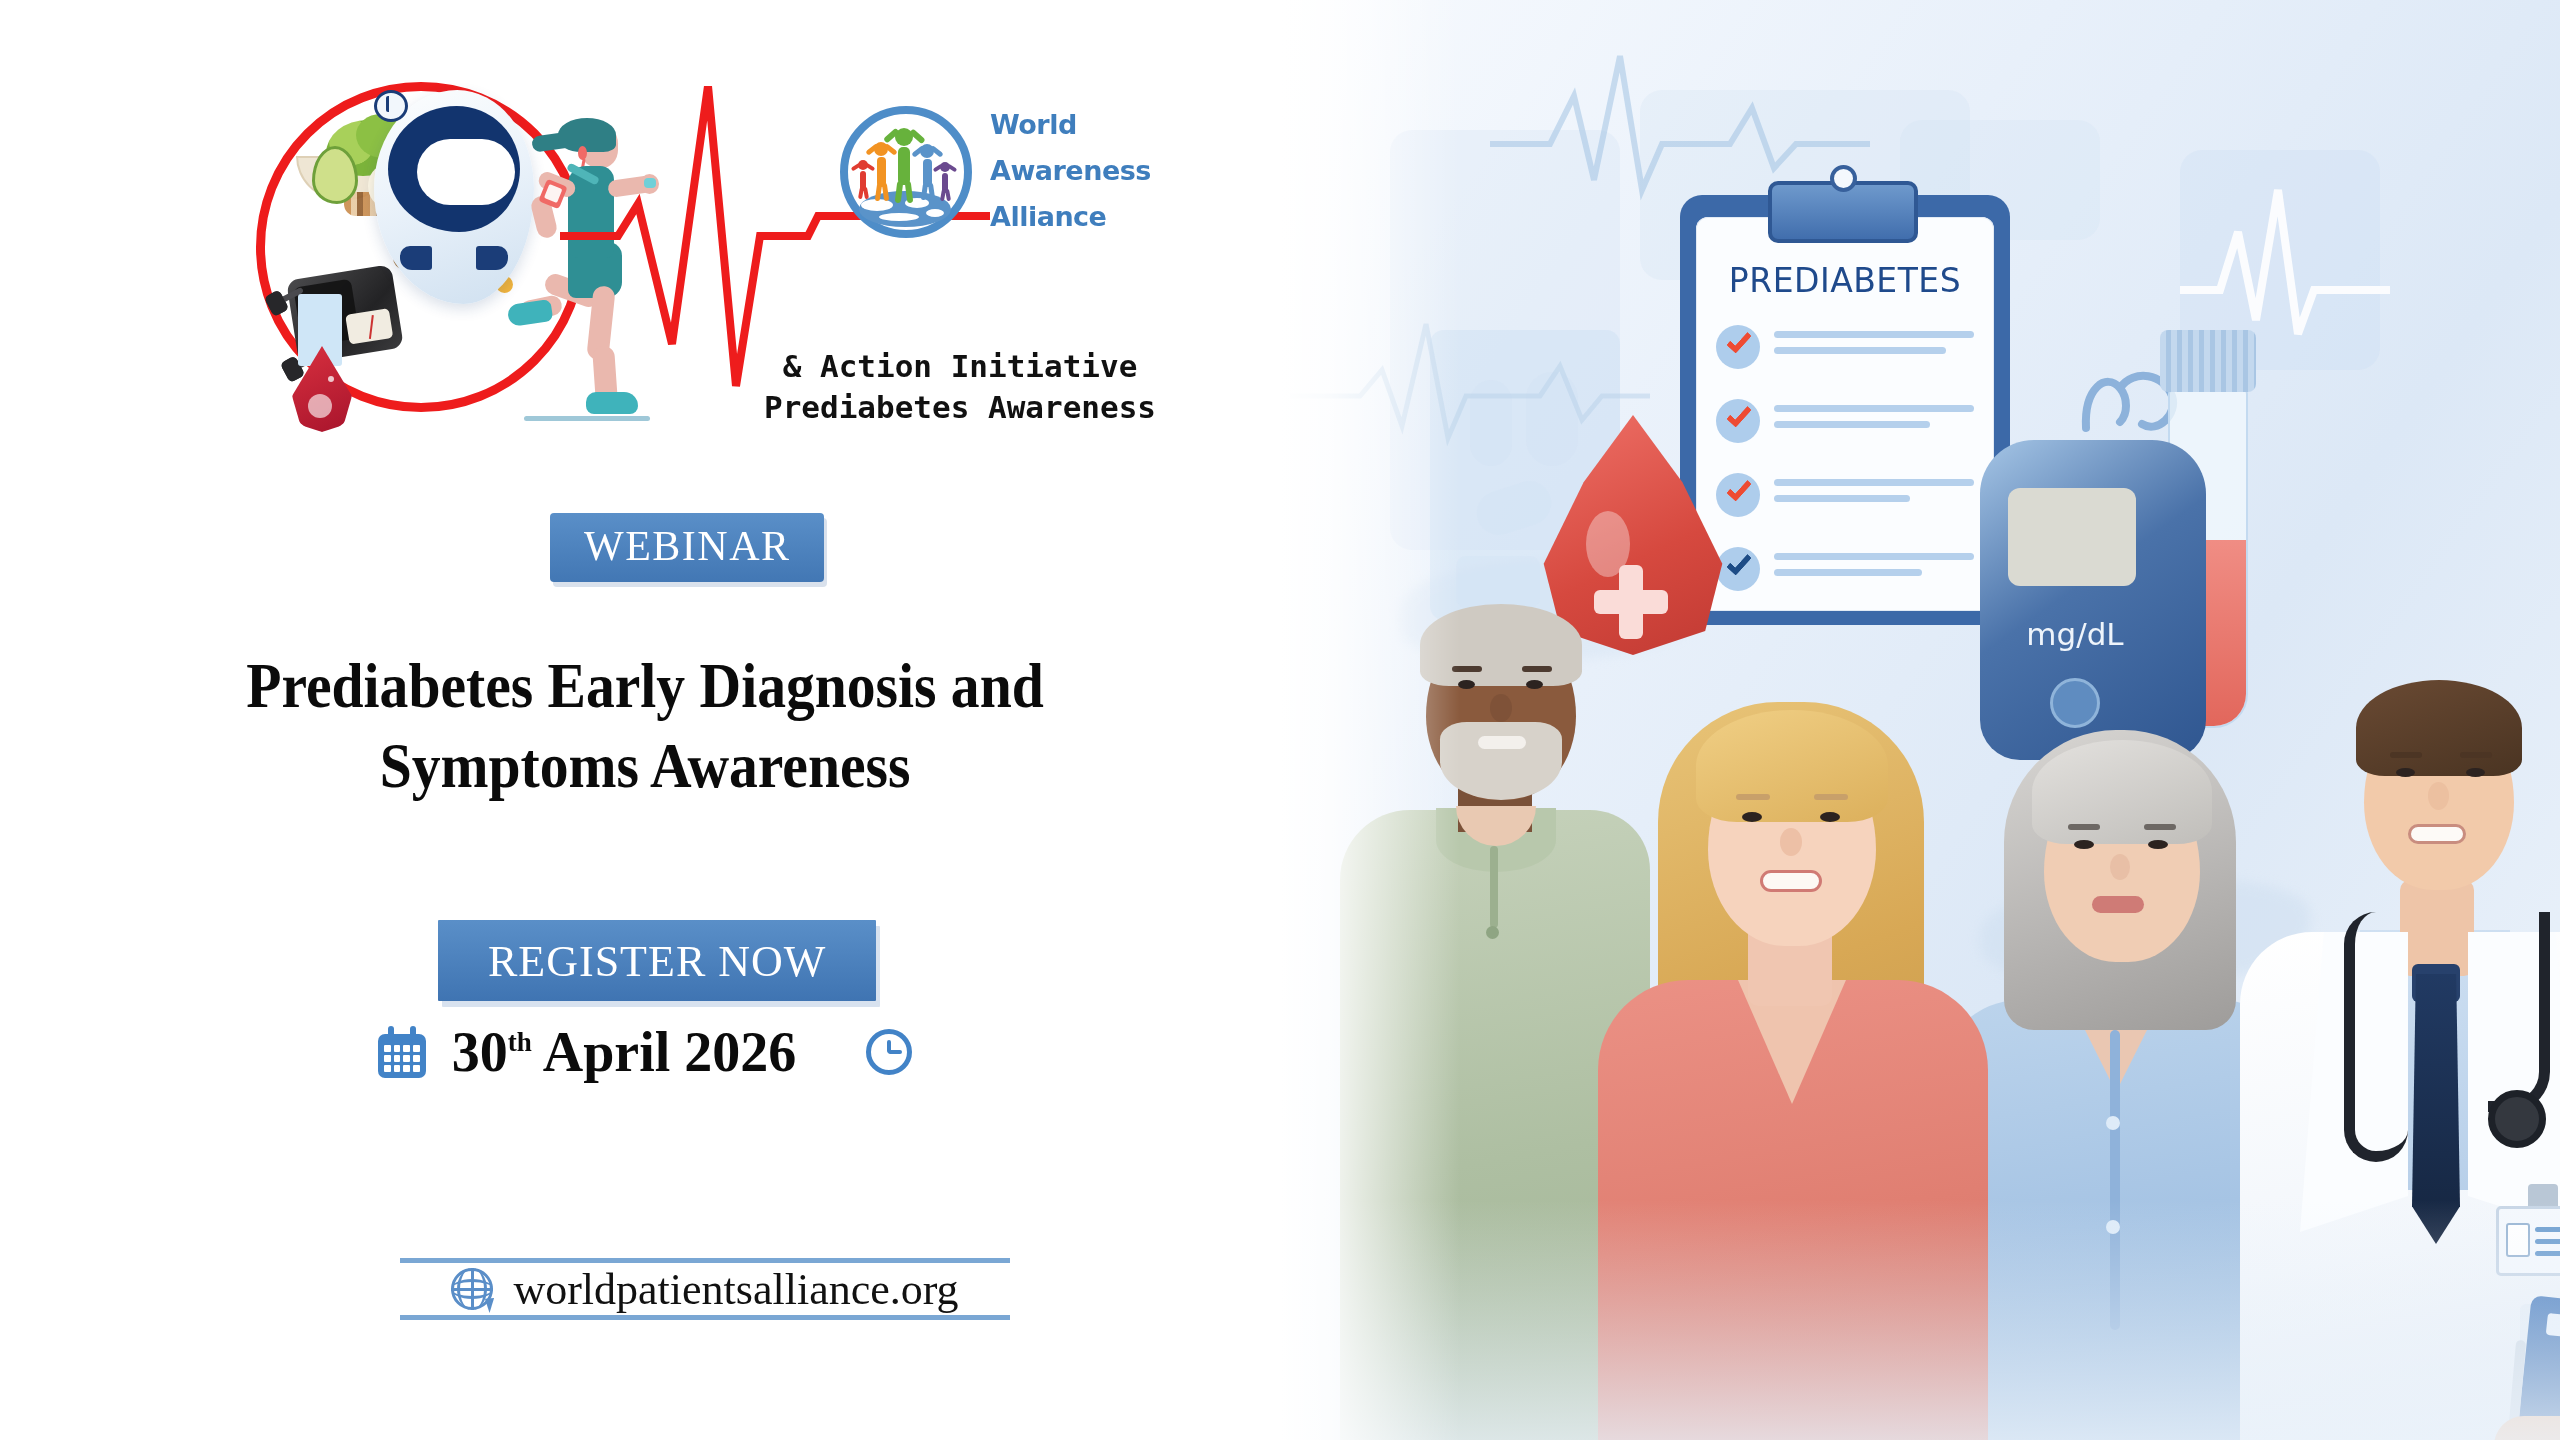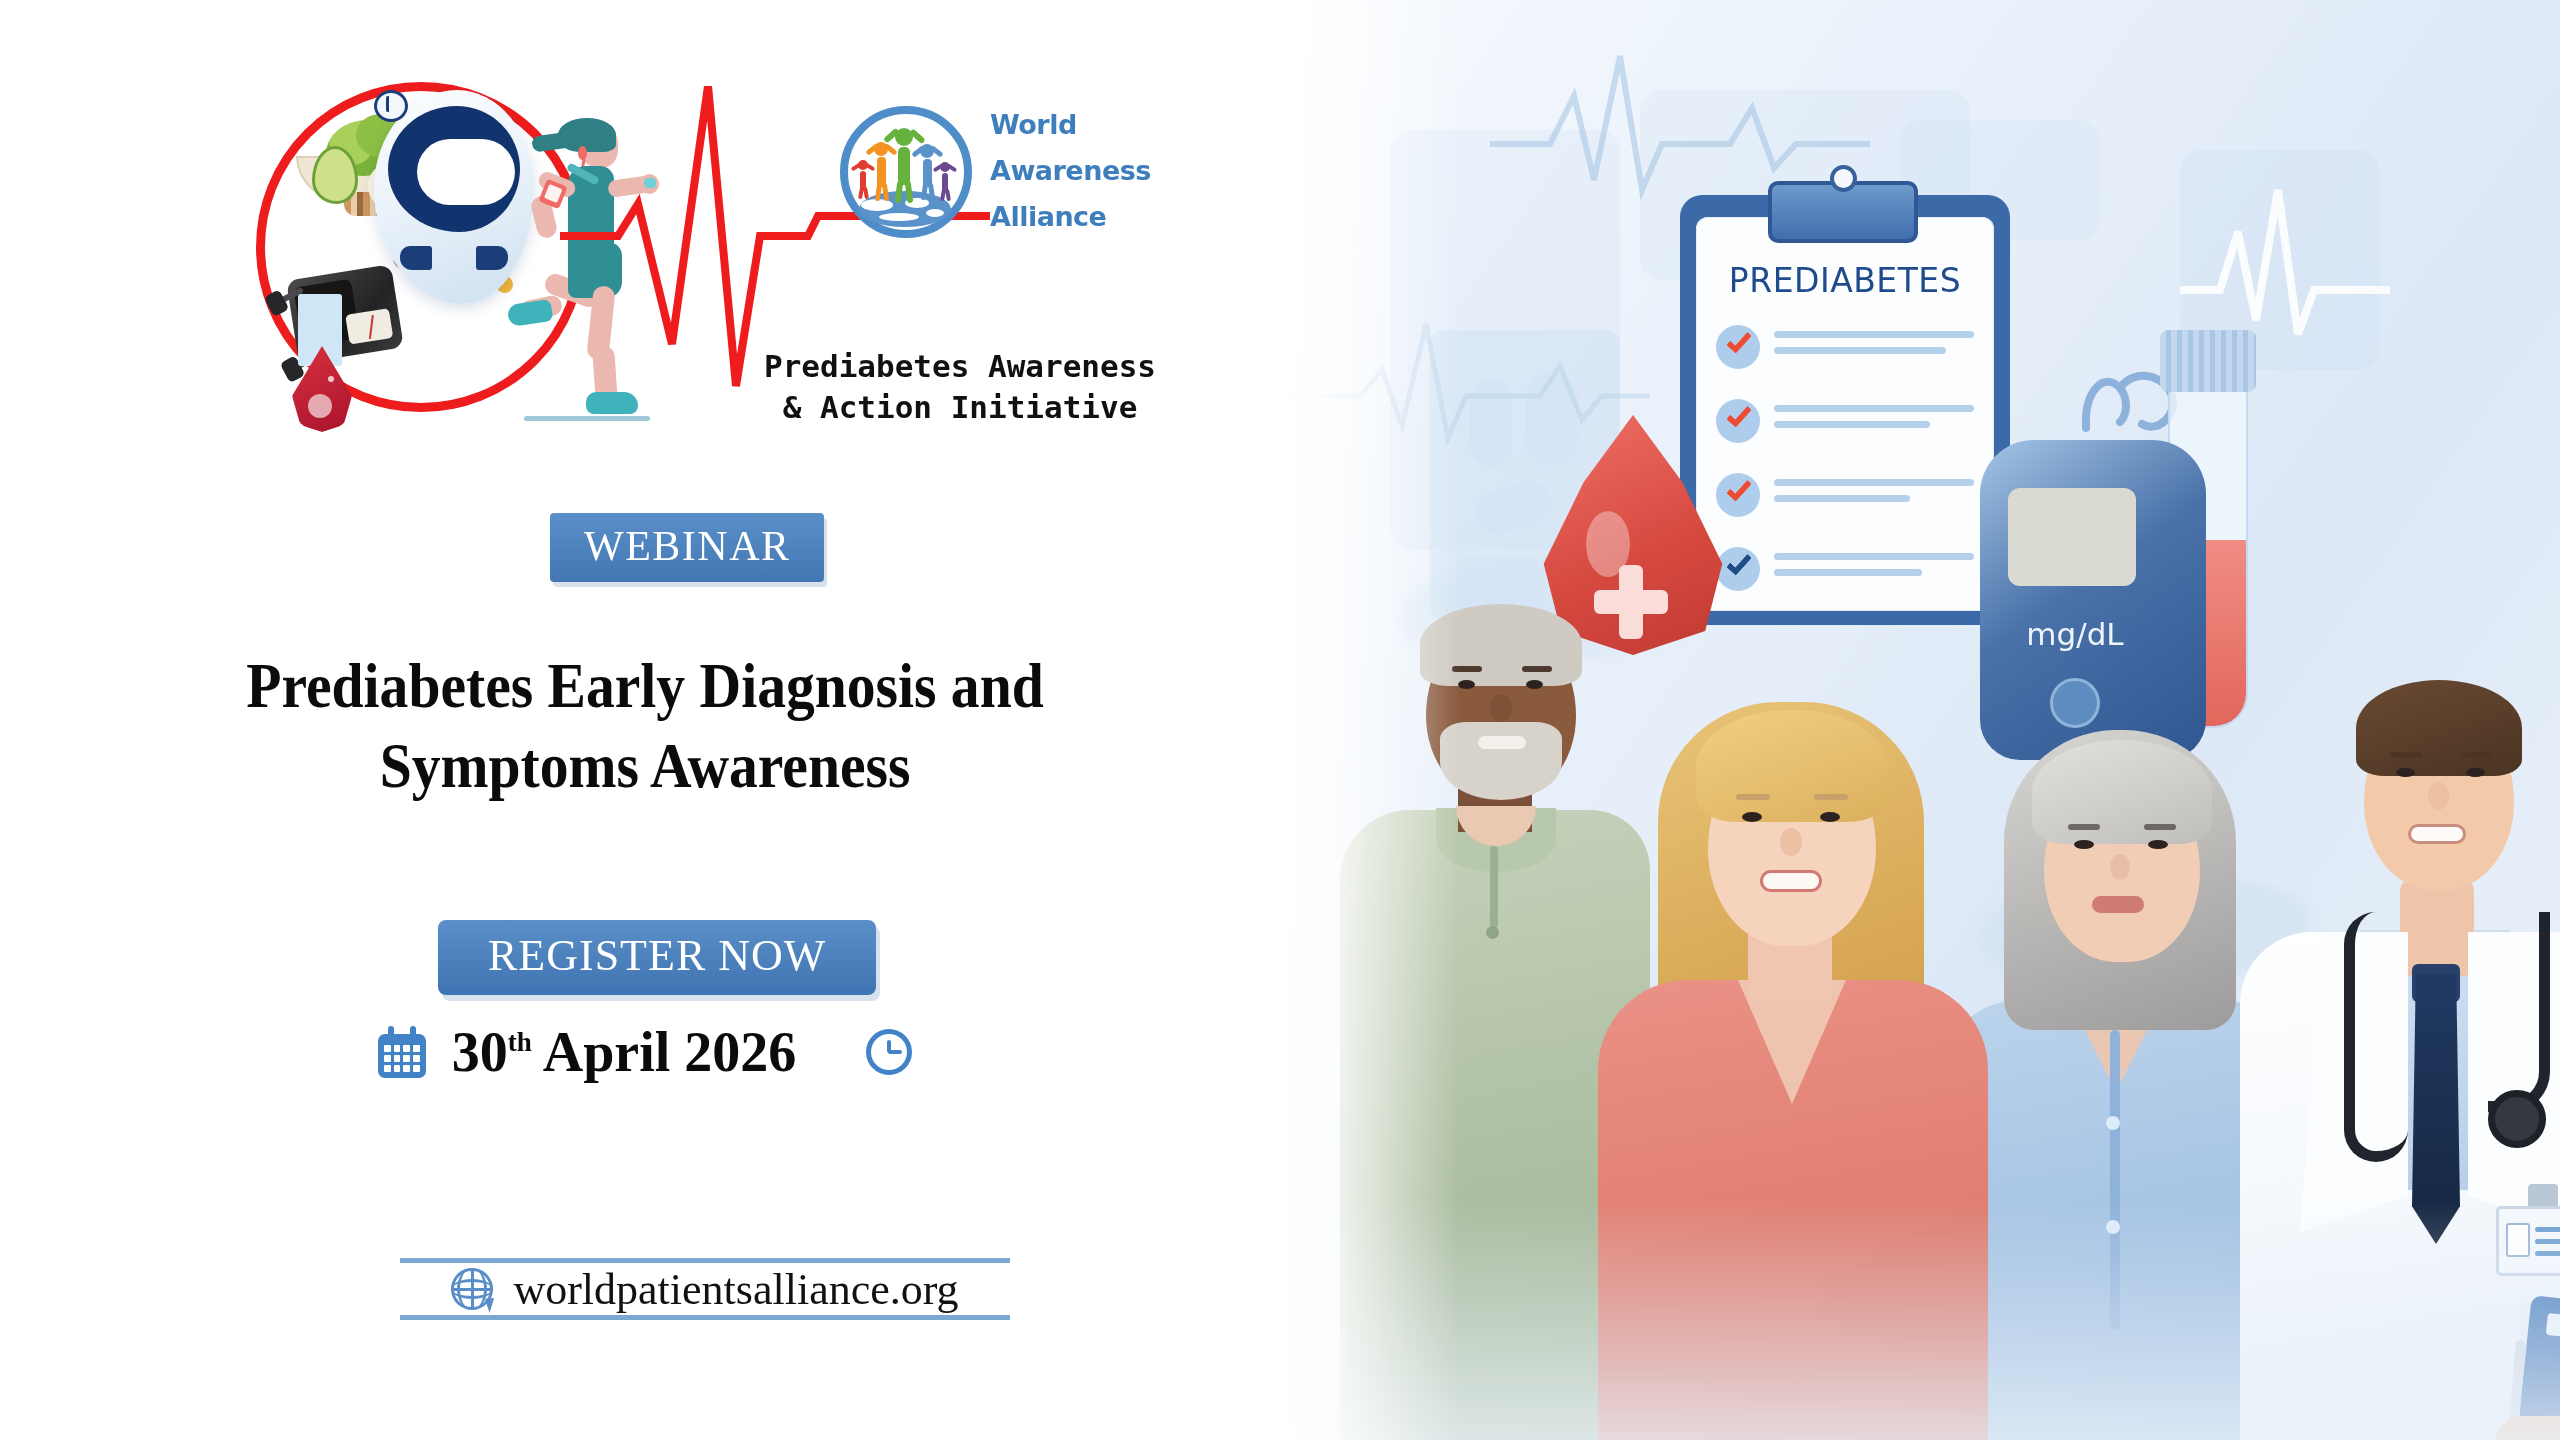--- a/index.html
+++ b/index.html
@@ -105,22 +105,22 @@
   #webinar-badge{position:absolute;left:550px;top:513px;padding:9px 34px 12px;background:linear-gradient(180deg,#5a8fc8,#4277b4);
     border-radius:4px;box-shadow:3px 5px 0 rgba(80,120,170,.22);}
   #webinar-badge span{font-family:"Liberation Serif",serif;font-size:42px;color:#fff;letter-spacing:1.5px;}
 
   
   #title{position:absolute;left:90px;top:646px;width:1110px;text-align:center;
     font-family:"Liberation Serif",serif;font-weight:bold;color:#0b0b0b;font-size:64px;line-height:80px;}
   #title span{display:block;transform:scaleX(.9);transform-origin:center;}
 
   
-  #register-btn{position:absolute;left:438px;top:920px;padding:10px 50px 14px;background:linear-gradient(180deg,#5a8fc8,#3f74b2);
-    border-radius:8px;box-shadow:4px 6px 0 rgba(100,140,190,.25);cursor:pointer;}
+  #register-btn{position:absolute;left:438px;top:920px;padding:16px 50px 14px;background:linear-gradient(180deg,#5a8fc8,#3f74b2);
+    border-radius:1px;box-shadow:4px 6px 0 rgba(100,140,190,.25);cursor:pointer;}
   #register-btn span{font-family:"Liberation Serif",serif;font-size:44px;color:#fff;letter-spacing:1px;}
 
   
   #dt-row{position:absolute;left:0;top:1020px;width:1290px;display:flex;align-items:center;justify-content:center;gap:26px;}
   .dt-txt{font-family:"Liberation Serif",serif;font-weight:bold;font-size:56px;color:#0b0b0b;white-space:nowrap;}
   .dt-txt sup{font-size:27px;vertical-align:super;}
   .dt-gap{width:18px;}
 
   
   #cal-icon{position:relative;width:48px;height:52px;flex:none;}
@@ -444,22 +444,22 @@
           </svg>
         </div>
         <div id="wpa-text">
           <div class="wpa-line">World</div>
           <div class="wpa-line">Awareness</div>
           <div class="wpa-line">Alliance</div>
         </div>
       </div>
 
       <div id="tagline">
+        <div>&amp; Action Initiative</div>
         <div>Prediabetes Awareness</div>
-        <div>&amp; Action Initiative</div>
       </div>
     </div>
 
     <div id="webinar-badge">
       <span>WEBINAR</span>
     </div>
 
     <div id="title">
       <span>Prediabetes Early Diagnosis and</span>
       <span>Symptoms Awareness</span>

